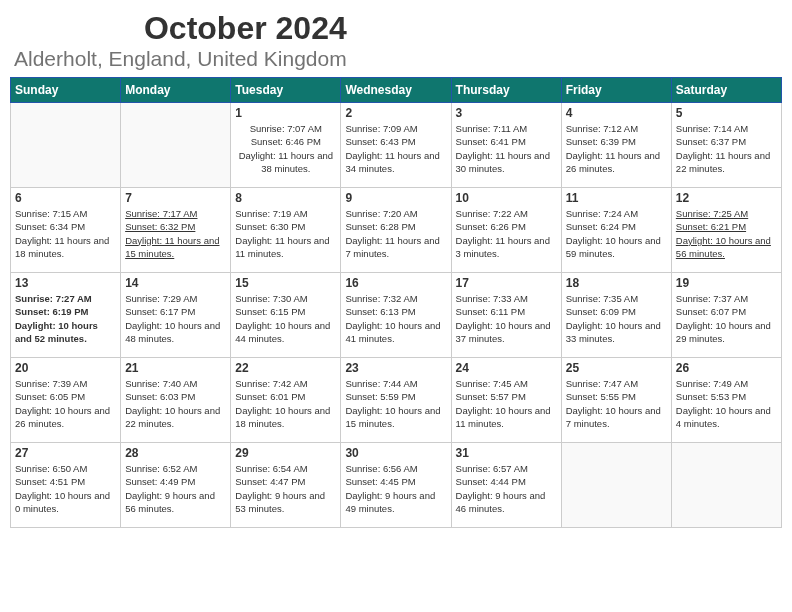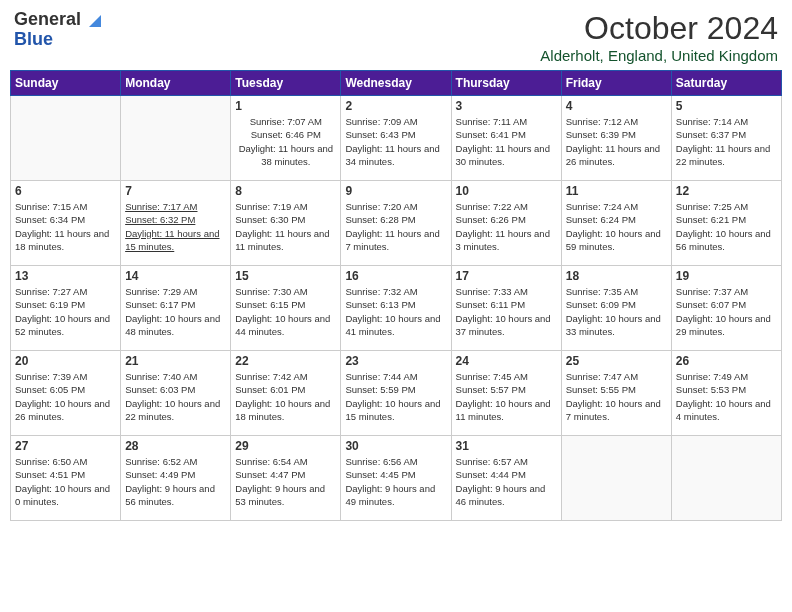--- a/index.html
+++ b/index.html
@@ -29,33 +29,33 @@
     .logo-blue { color: #2255aa; }
     .logo-row {
       display: flex;
       align-items: center;
     }
     .title-block {
       text-align: right;
     }
     .month-title {
       font-size: 32px;
-      font-weight: normal;
+      font-weight: bold;
       color: #333;
     }
     .location {
-      font-size: 15px;
-      color: #14532d;
+      font-size: 21px;
+      color: #737373;
     }
     table {
       width: 100%;
       border-collapse: collapse;
     }
     th {
-      background: #4c1d95;
+      background: #0f766e;
       color: #fff;
       font-size: 12px;
       font-weight: bold;
       padding: 5px 4px;
       text-align: left;
       border: 1px solid #2255aa;
     }
     td {
       border: 1px solid #ccc;
       vertical-align: top;
@@ -78,29 +78,20 @@
     }
     tr.week-row td {
       height: 85px;
     }
     .empty { background: #f9f9f9; }
   </style>
 </head>
 <body>
 
 <div class="header">
-  <div class="logo">
-    <div class="logo-row">
-      <span class="logo-general">General</span>
-      <svg width="20" height="20" viewBox="0 0 20 20" style="margin-left:2px;margin-top:-2px;">
-        <polygon points="6,18 18,6 18,18" fill="#4488dd"></polygon>
-      </svg>
-    </div>
-    <span class="logo-blue">Blue</span>
-  </div>
   <div class="title-block">
     <div class="month-title">October 2024</div>
     <div class="location">Alderholt, England, United Kingdom</div>
   </div>
 </div>
 
 <table>
   <thead>
     <tr>
     <th>Sunday</th>
@@ -179,29 +170,29 @@
 Daylight: 11 hours and 3 minutes.</div>
         </td>
         <td>
           <span class="day-num">11</span>
           <div class="day-info" style="white-space: pre-line;">Sunrise: 7:24 AM
 Sunset: 6:24 PM
 Daylight: 10 hours and 59 minutes.</div>
         </td>
         <td>
           <span class="day-num">12</span>
-          <div class="day-info" style="white-space: pre-line;">Sunrise: 7:25 AM
+          <div class="day-info" style="white-space: pre-line; text-decoration: underline;">Sunrise: 7:25 AM
 Sunset: 6:21 PM
 Daylight: 10 hours and 56 minutes.</div>
         </td>
       </tr>
       <tr class="week-row">
         <td>
           <span class="day-num">13</span>
-          <div class="day-info" style="white-space: pre-line;">Sunrise: 7:27 AM
+          <div class="day-info" style="white-space: pre-line; font-weight: bold;">Sunrise: 7:27 AM
 Sunset: 6:19 PM
 Daylight: 10 hours and 52 minutes.</div>
         </td>
         <td>
           <span class="day-num">14</span>
           <div class="day-info" style="white-space: pre-line;">Sunrise: 7:29 AM
 Sunset: 6:17 PM
 Daylight: 10 hours and 48 minutes.</div>
         </td>
         <td>

